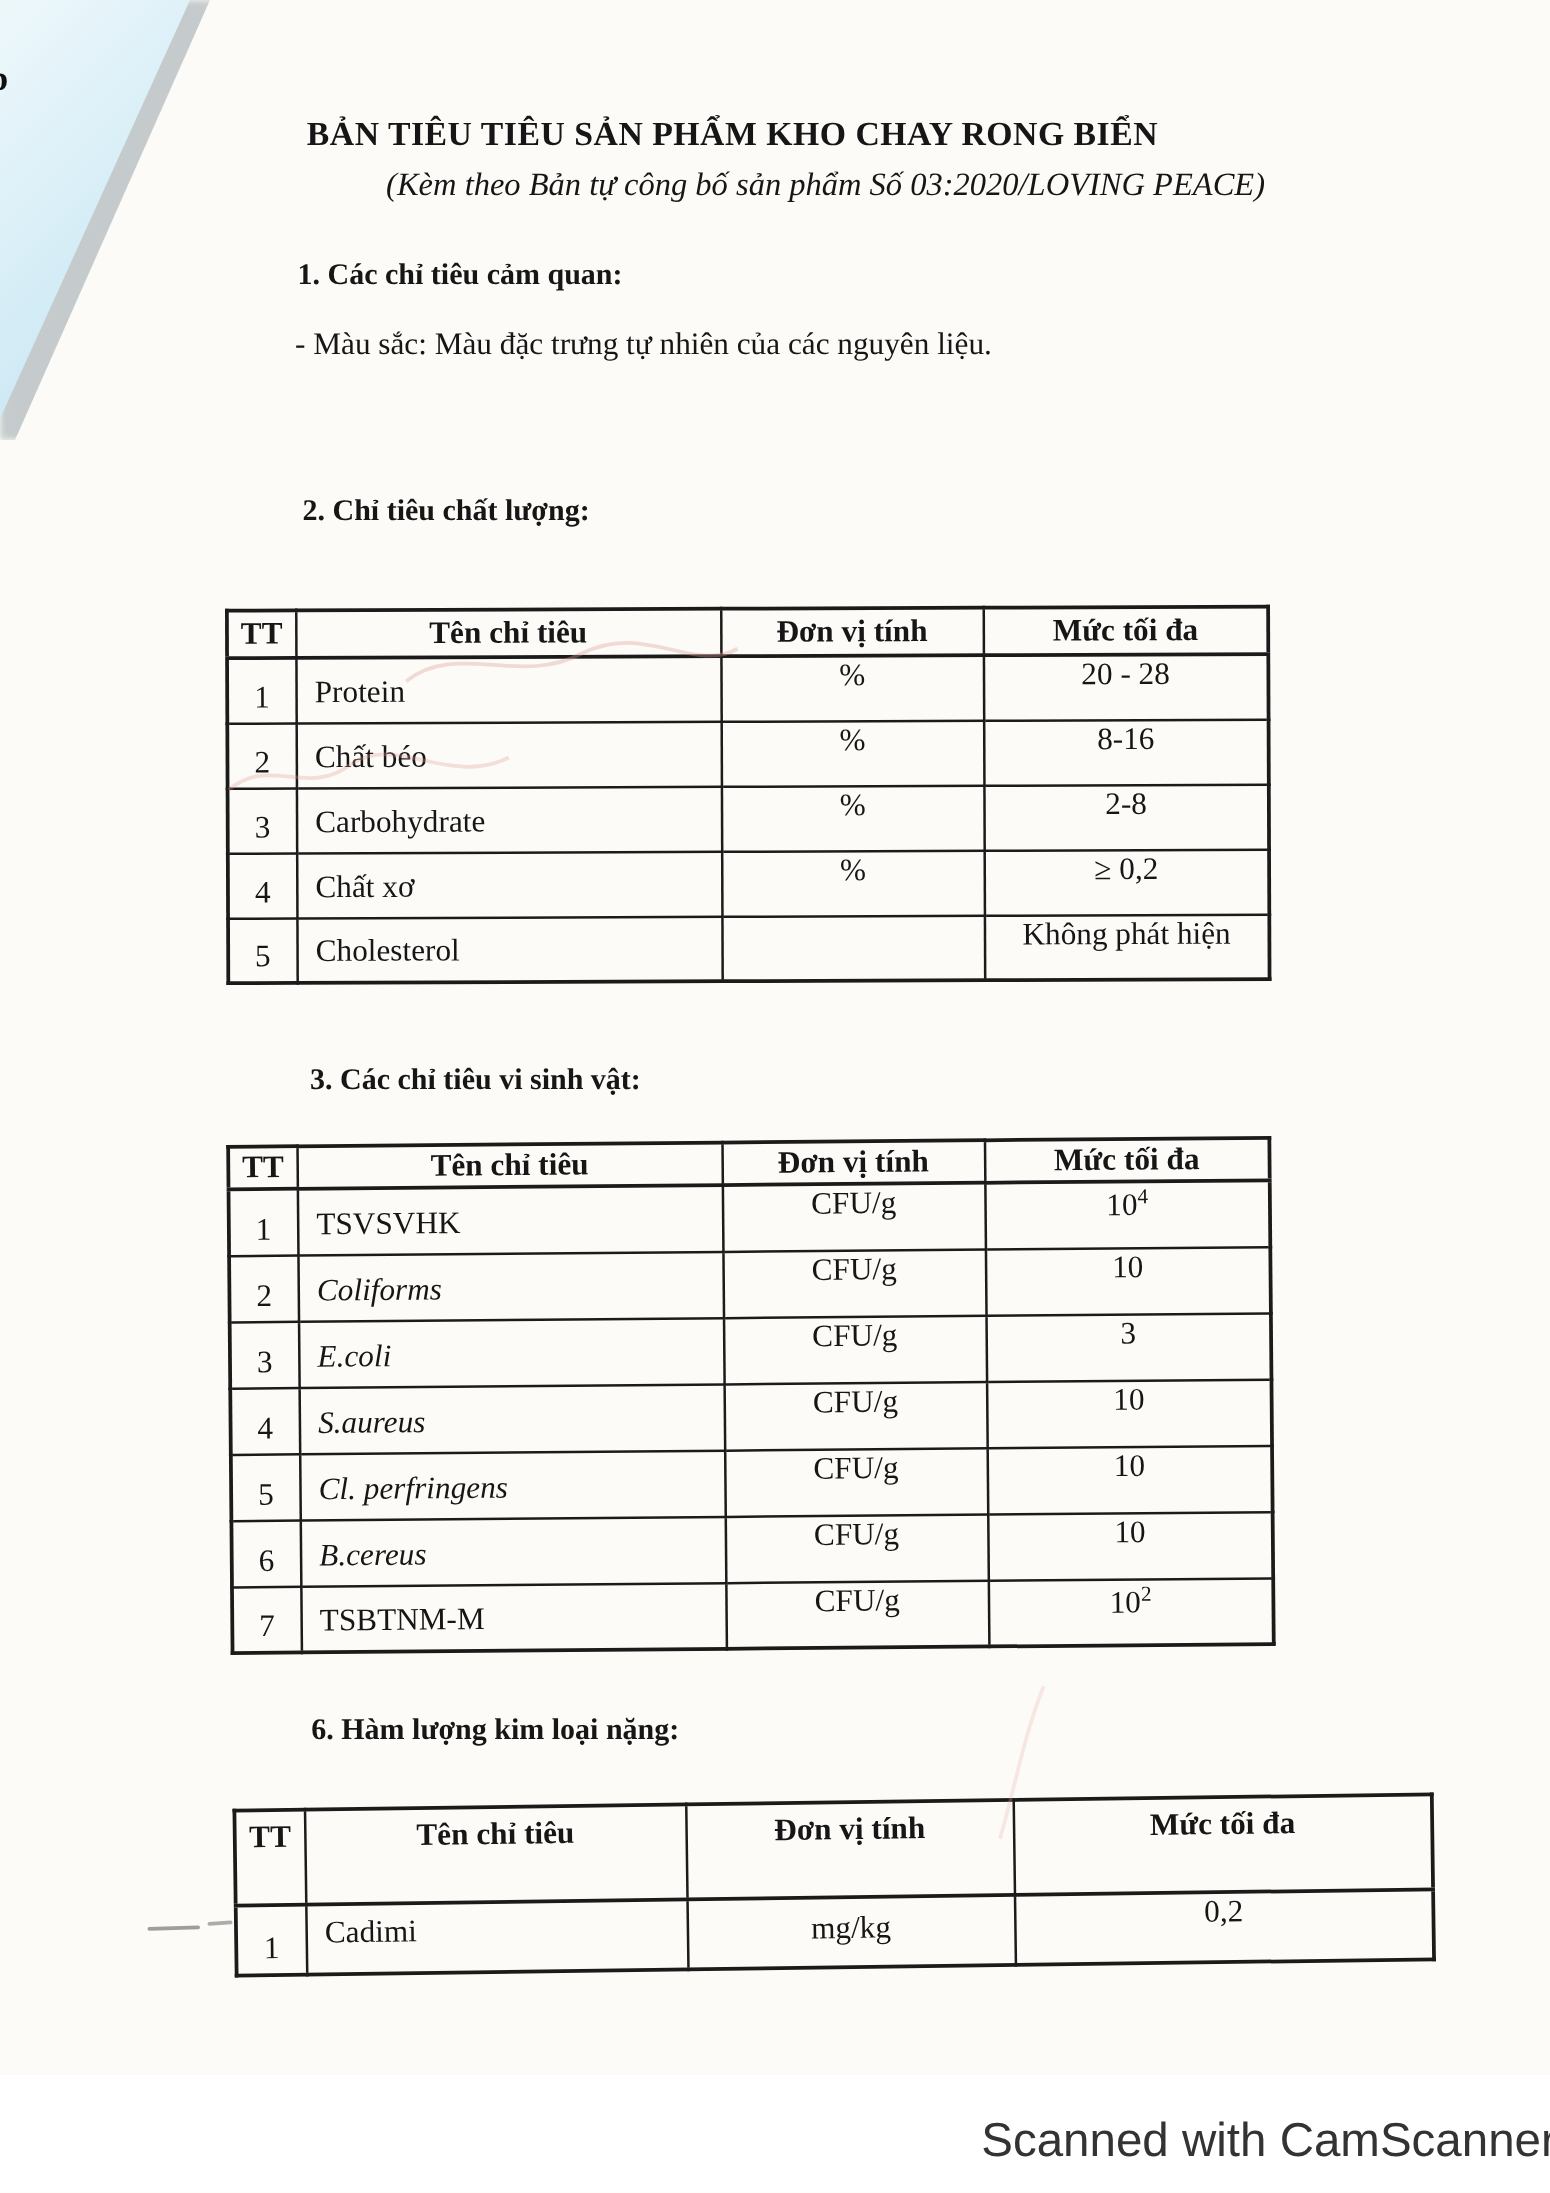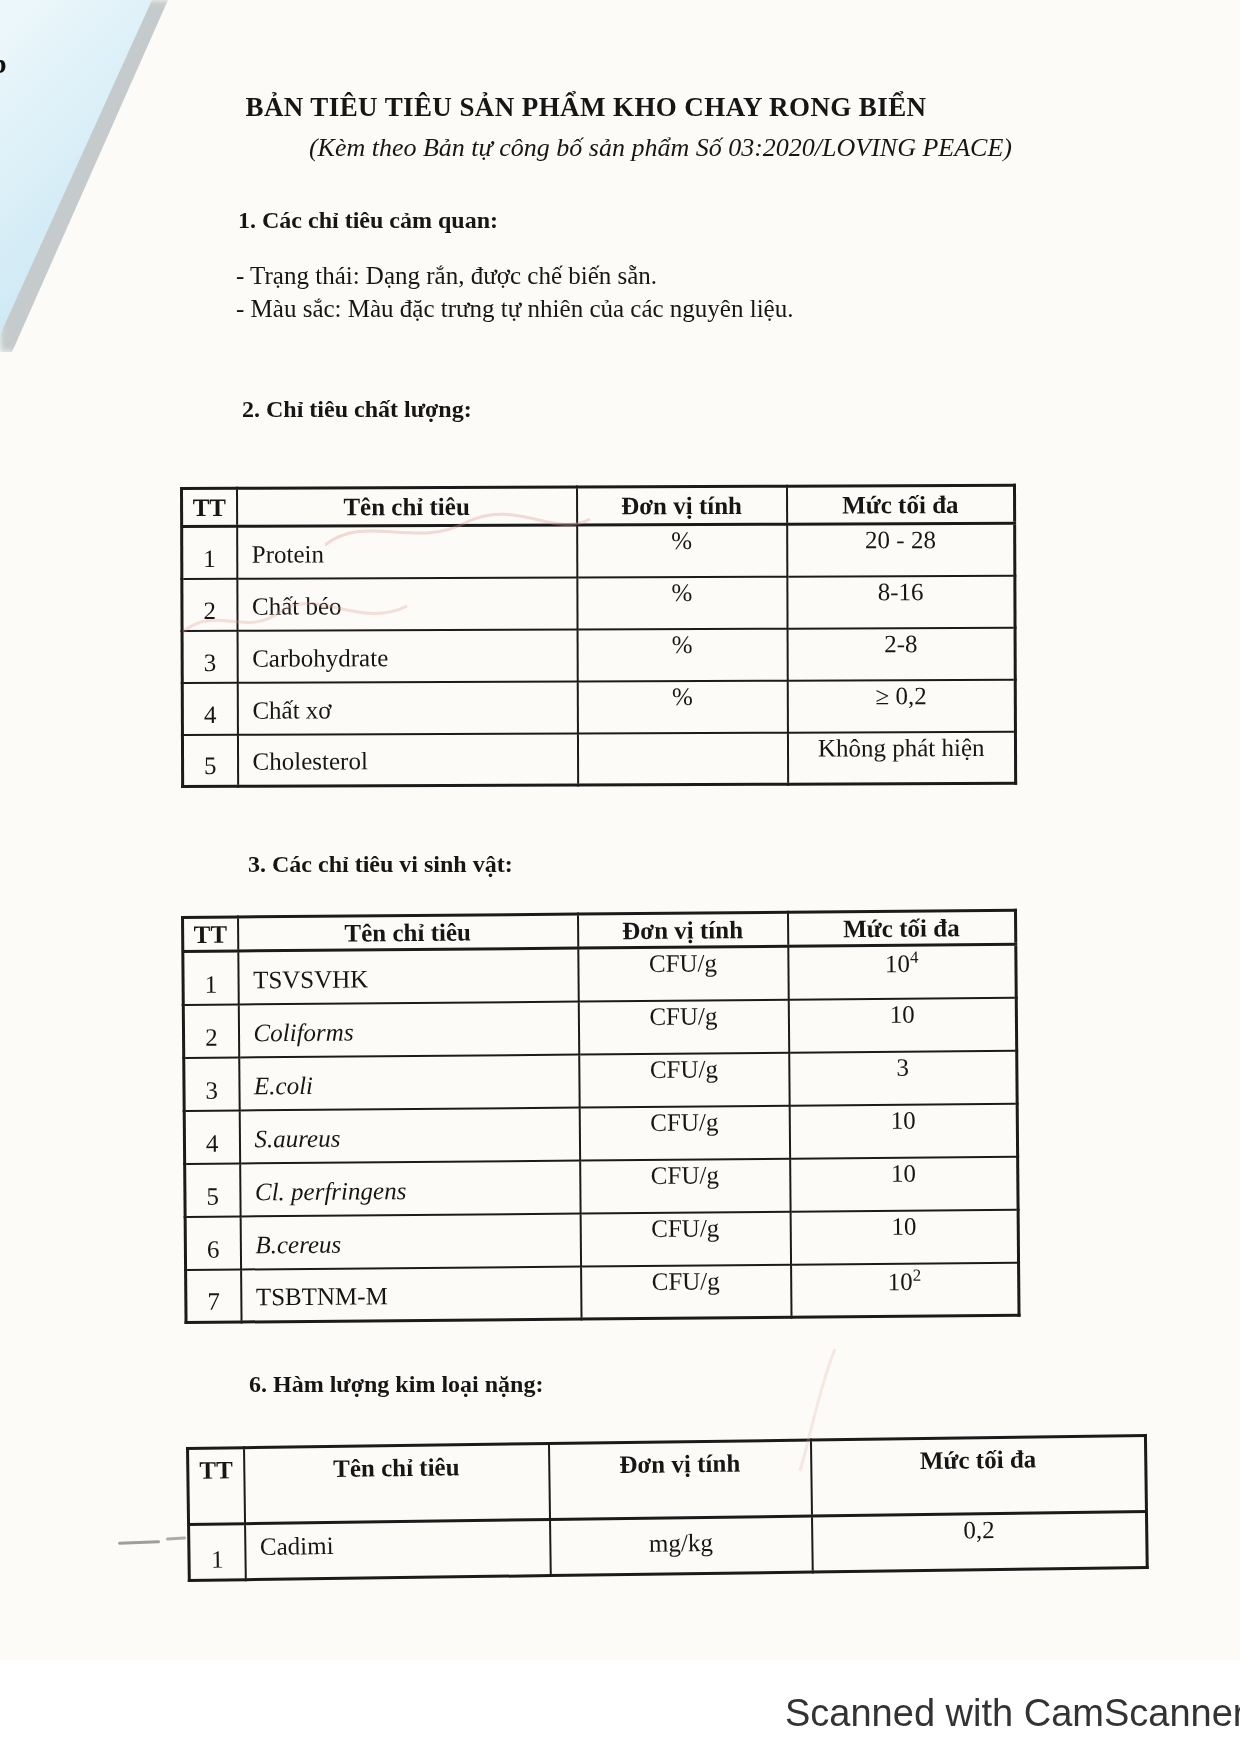--- a/index.html
+++ b/index.html
@@ -78,21 +78,20 @@
 
 <div class="corner-shadow"></div>
 <div class="corner"></div>
 <span class="edge-mark">b</span>
 
 <div class="title">BẢN TIÊU TIÊU SẢN PHẨM KHO CHAY RONG BIỂN</div>
 <div class="subtitle">(Kèm theo Bản tự công bố sản phẩm Số 03:2020/LOVING PEACE)</div>
 
 <div class="h" id="h1">1. Các chỉ tiêu cảm quan:</div>
 <div class="bullets">
-  <div>- Trạng thái: Dạng rắn, được chế biến sẵn.</div>
   <div>- Màu sắc: Màu đặc trưng tự nhiên của các nguyên liệu.</div>
 </div>
 
 <div class="h" id="h2">2. Chỉ tiêu chất lượng:</div>
 
 <div class="twrap" id="t1-wrap">
 <table id="t1">
   <colgroup>
         <col style="width:55px">
         <col style="width:340px">

